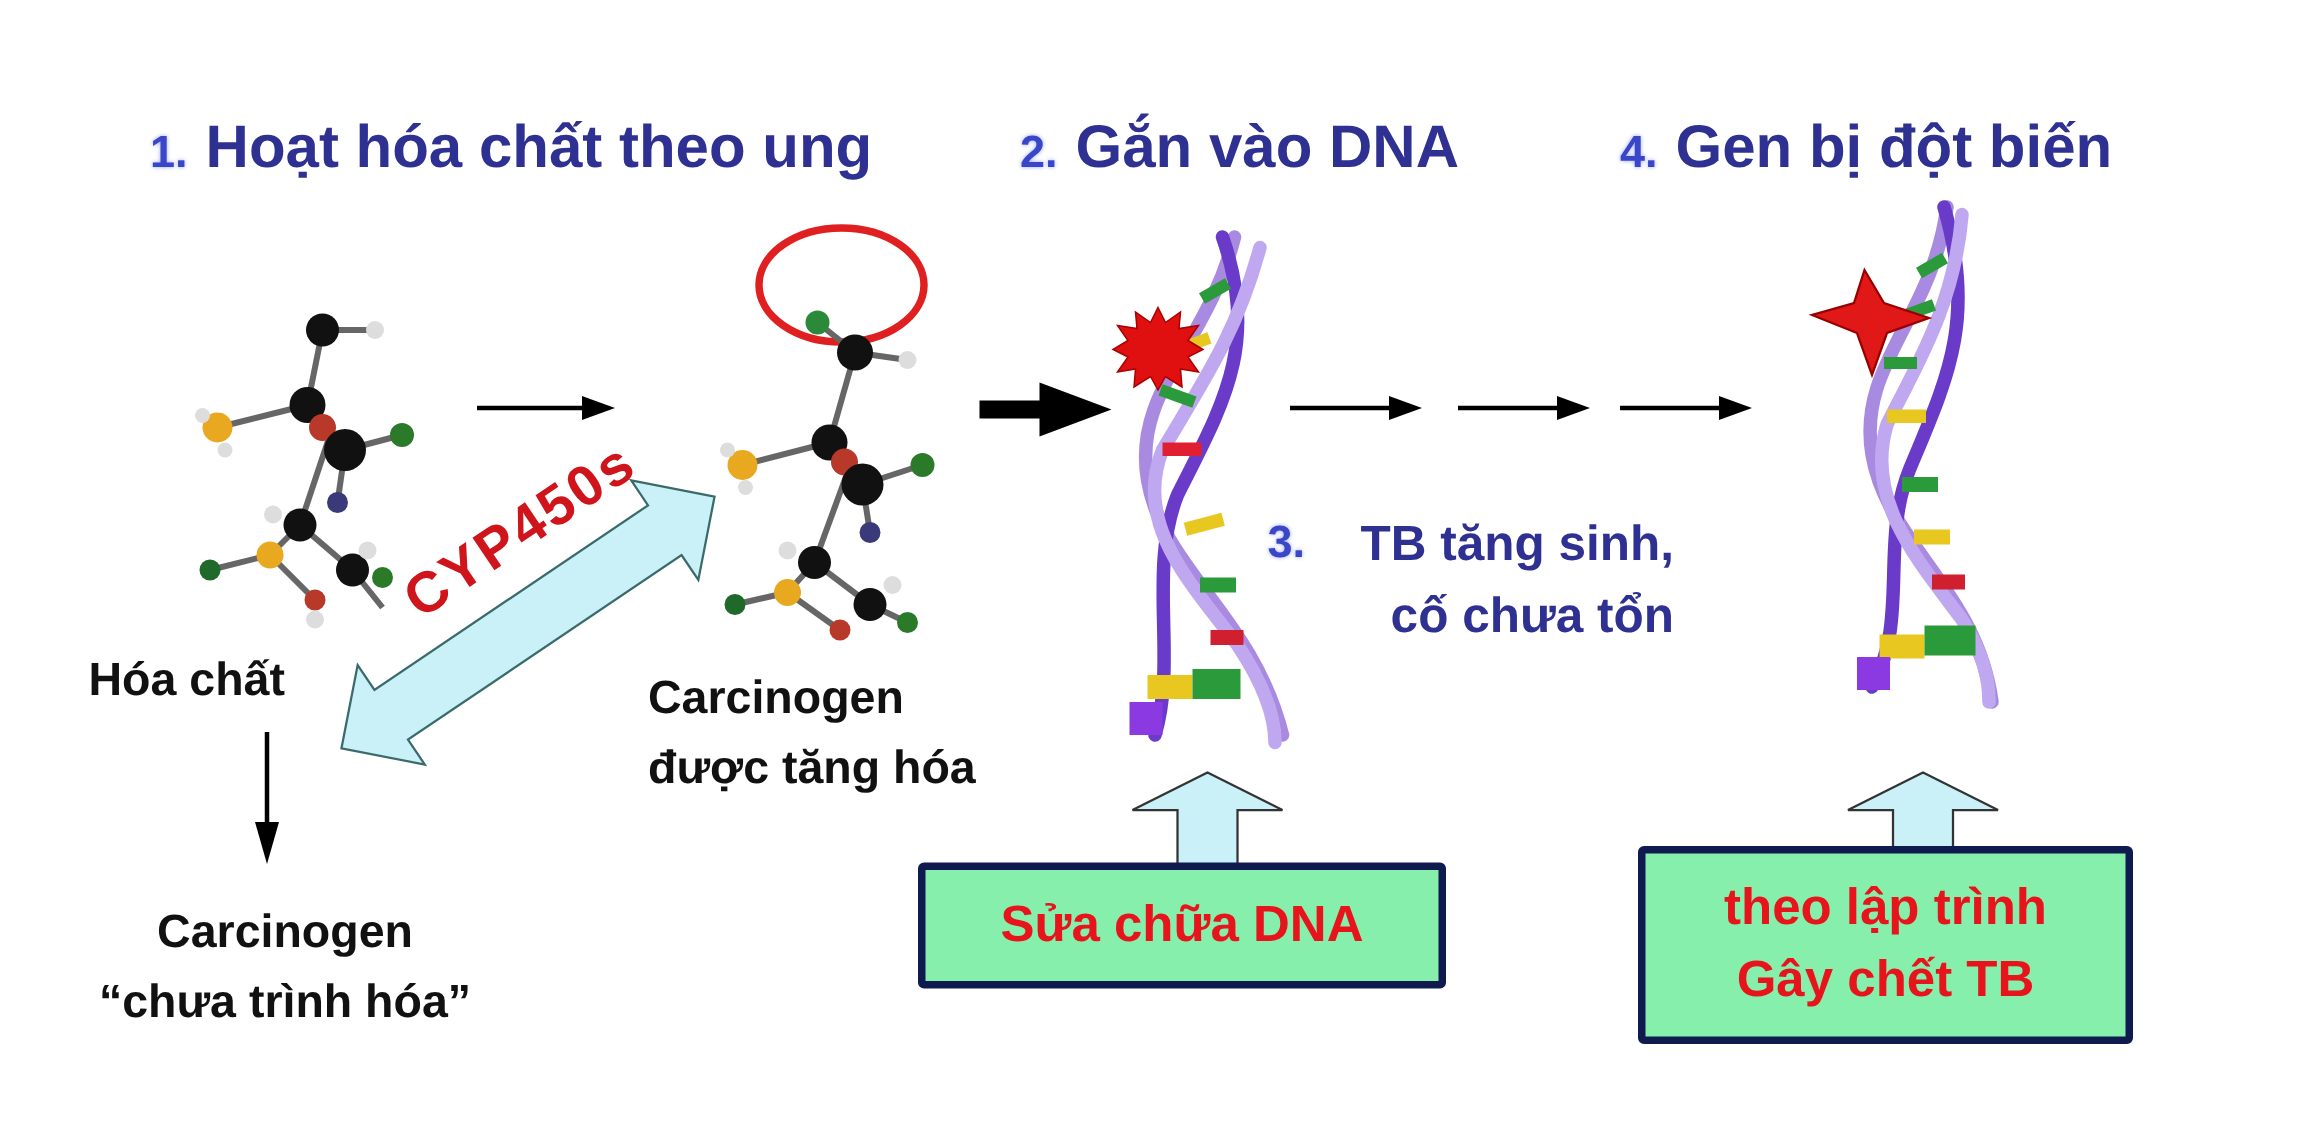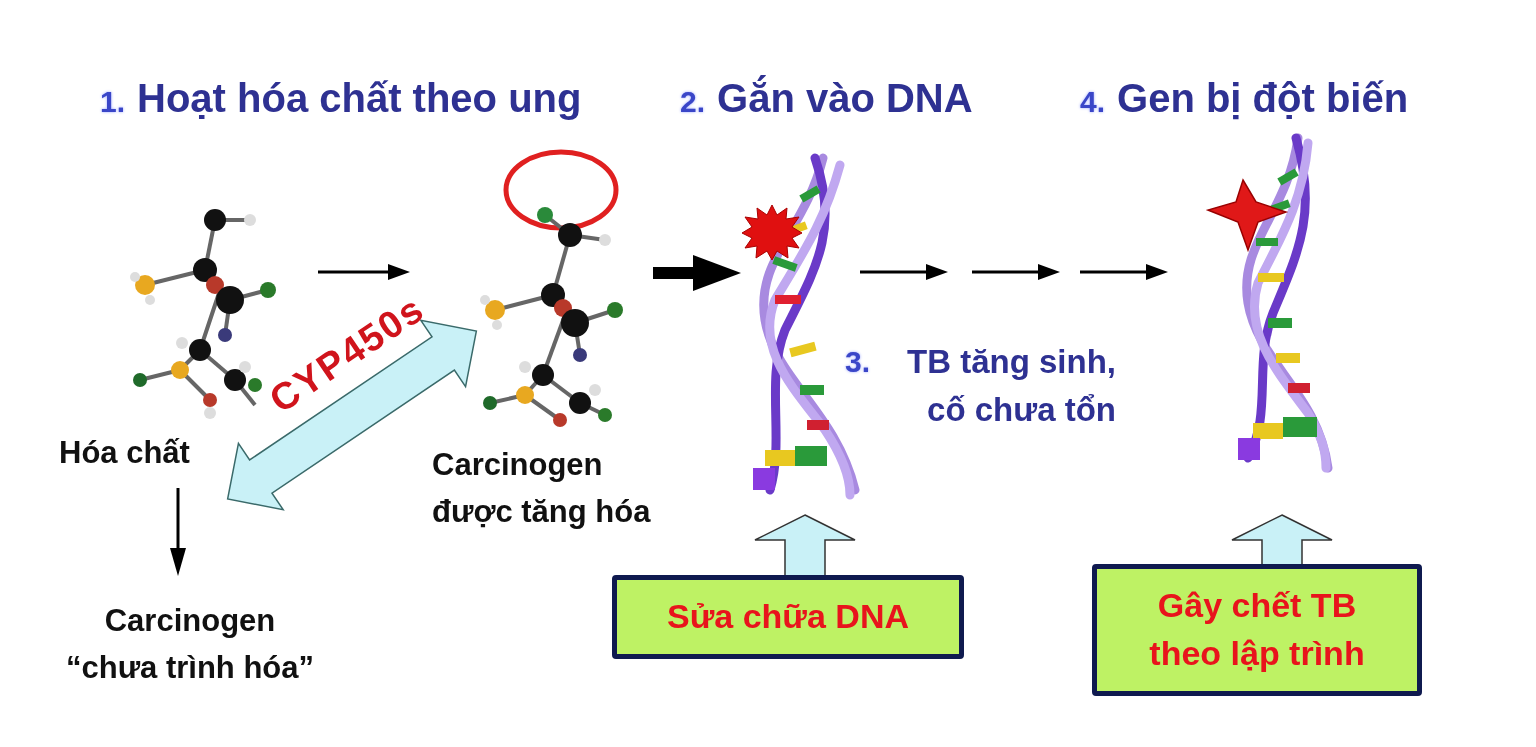--- a/index.html
+++ b/index.html
@@ -3,21 +3,21 @@
 <meta charset="utf-8">
 <style>
   html, body { margin:0; padding:0; background:#ffffff; }
   body { width:1536px; height:747px; position:relative; overflow:hidden; font-family:"Liberation Sans", "DejaVu Sans", sans-serif; }
   .abs { position:absolute; }
   .step-title { position:absolute; font-weight:bold; color:#2e3192; font-size:40px; white-space:nowrap; line-height:1; }
   .step-num { color:#3a46c8; font-size:30px; margin-right:12px; text-shadow:0 0 3px #9aa4ff; }
   .label { position:absolute; font-weight:bold; color:#111; font-size:31px; line-height:1.5; white-space:nowrap; }
   .label.center { text-align:center; }
   .blue-label { position:absolute; font-weight:bold; color:#2e3192; font-size:33px; line-height:1.45; white-space:nowrap;text-align:right; }
-  .box { position:absolute; background:#bef264; border:5px solid #0f1a4f; border-radius:4px; box-sizing:border-box; display:flex; align-items:center; justify-content:center; text-align:center; color:#e8141c; font-weight:bold; font-size:34px; line-height:1.4; }
+  .box { position:absolute; background:#86efac; border:5px solid #0f1a4f; border-radius:4px; box-sizing:border-box; display:flex; align-items:center; justify-content:center; text-align:center; color:#e8141c; font-weight:bold; font-size:34px; line-height:1.4; }
   svg { position:absolute; overflow:visible; }
 </style>
 </head>
 <body>
 
 <div class="step-title" style="left:100px; top:78px;">
   <span class="step-num">1.</span><span>Hoạt hóa chất theo ung</span>
 </div>
 <div class="step-title" style="left:680px; top:78px;">
   <span class="step-num">2.</span><span>Gắn vào DNA</span>
@@ -208,16 +208,16 @@
 </svg>
 <div class="box" style="left:612px; top:575px; width:352px; height:84px;">
   <span>Sửa chữa DNA</span>
 </div>
 
 <svg style="left:1222px; top:515px;" width="120" height="60">
   <polygon points="60,0 110,25 80,25 80,60 40,60 40,25 10,25" fill="#c9f1f7" stroke="#333" stroke-width="1.5"></polygon>
 </svg>
 <div class="box" style="left:1092px; top:564px; width:330px; height:132px;">
   <div>
+    <div>theo lập trình</div>
     <div>Gây chết TB</div>
-    <div>theo lập trình</div>
   </div>
 </div>
 
 </body></html>

